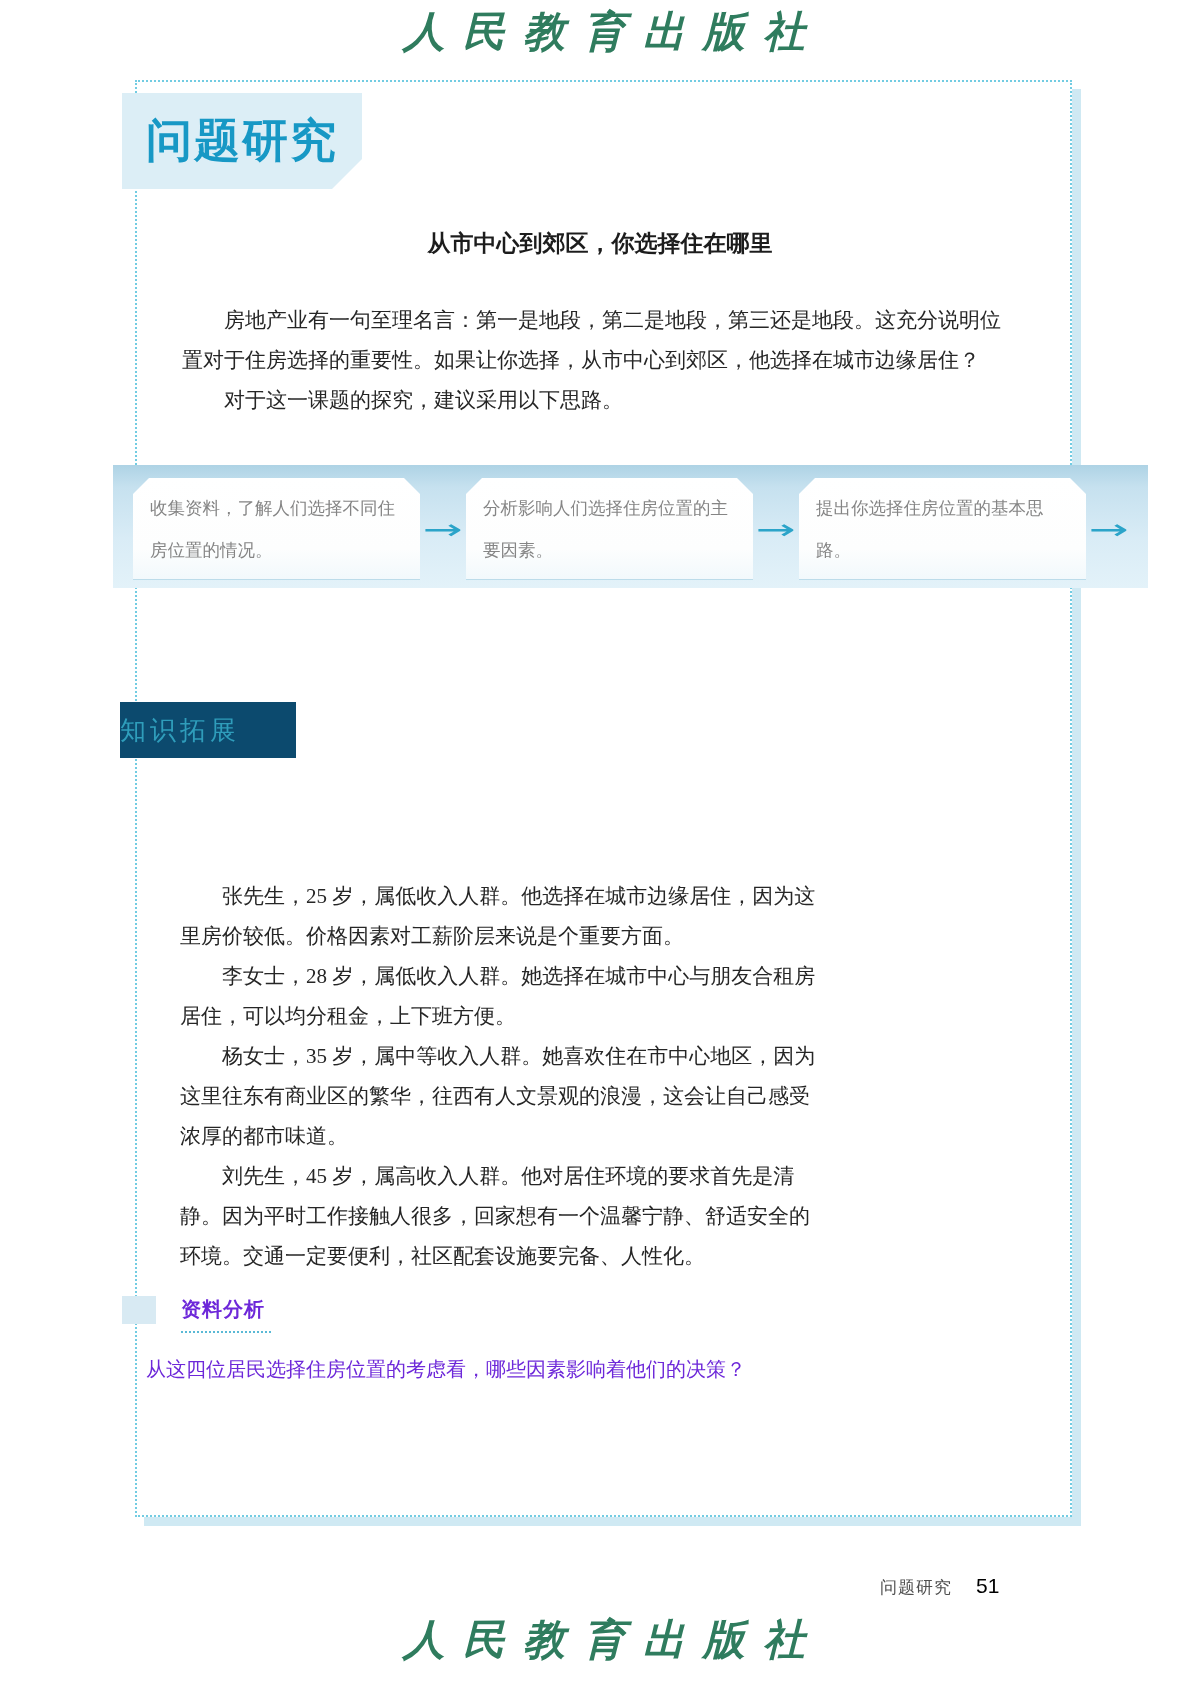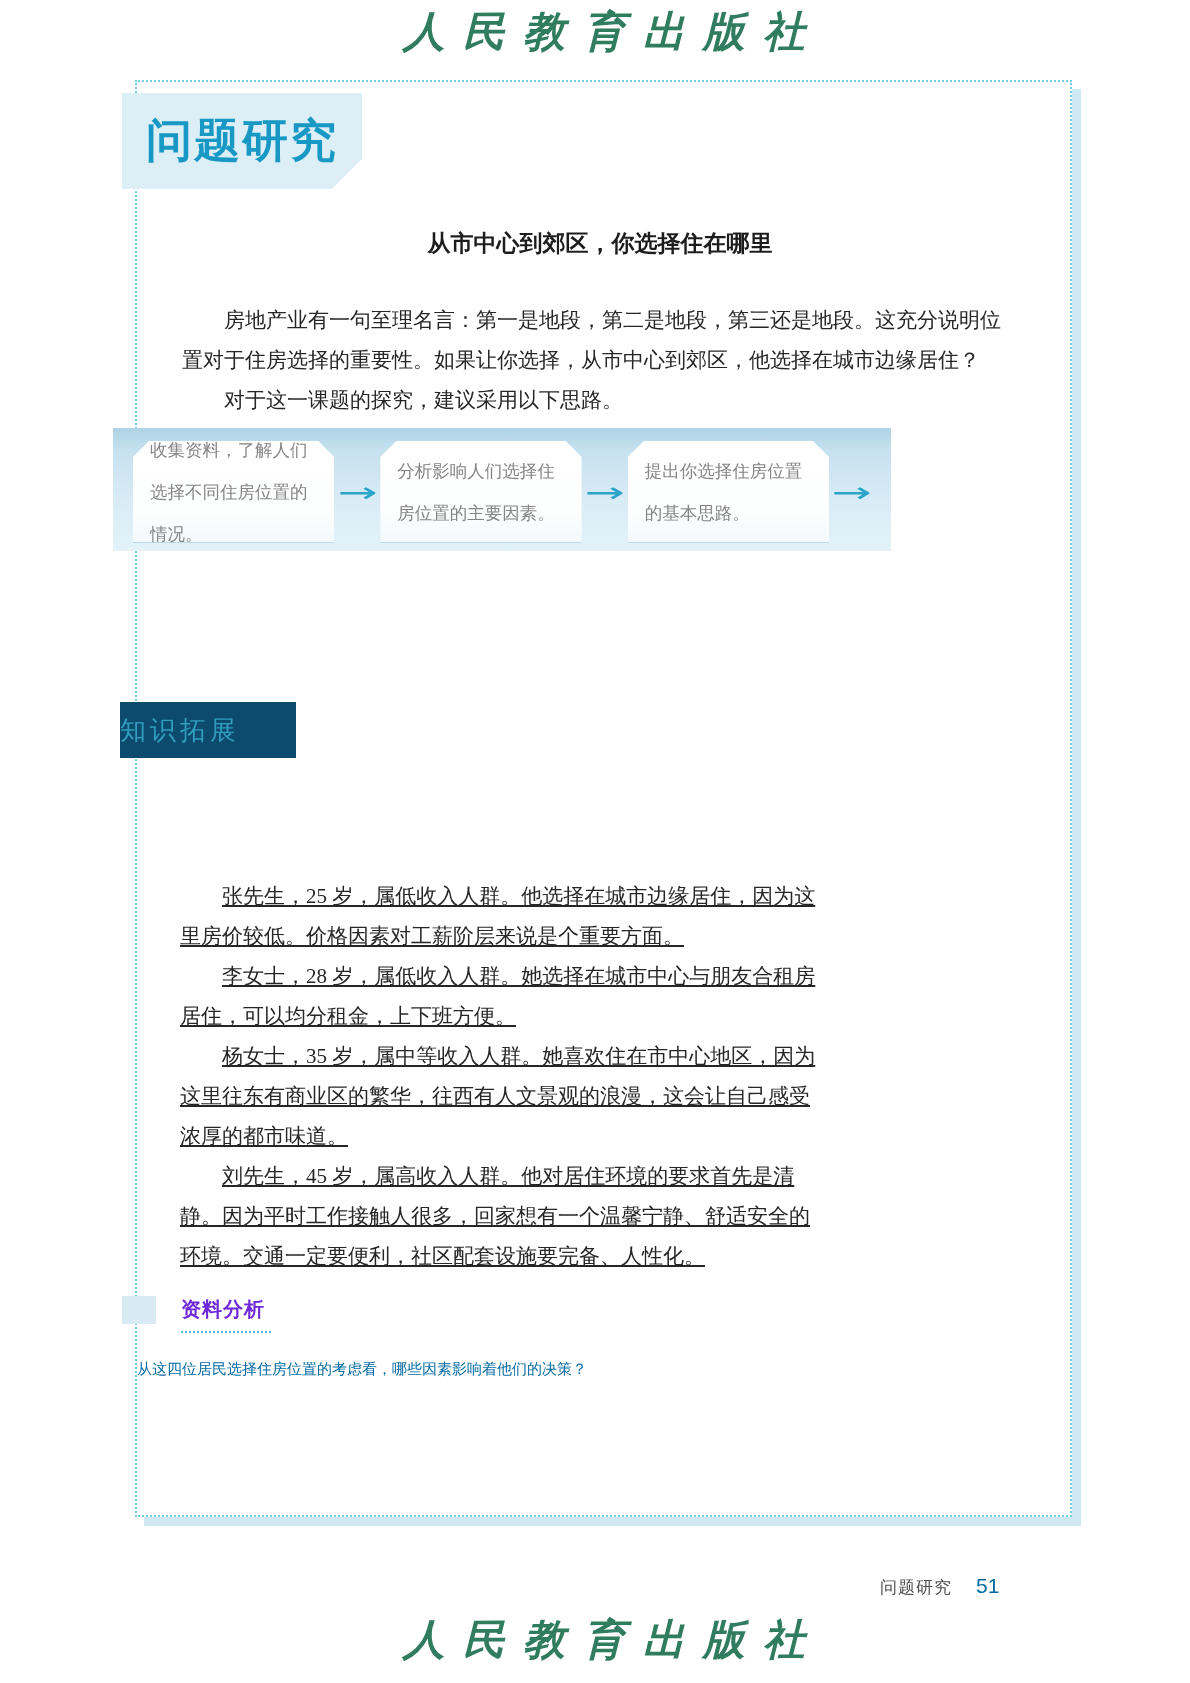--- a/index.html
+++ b/index.html
@@ -33,21 +33,21 @@
     position:absolute;top:228px;left:160px;width:880px;text-align:center;
     font-size:23px;font-weight:bold;color:#1c1c1c;z-index:2;
   }
   .intro{
     position:absolute;top:300px;left:182px;width:832px;
     font-size:21px;line-height:40px;z-index:2;
   }
   .intro p{margin:0;text-indent:2em;}
   
   .flow-band{
-    position:absolute;left:113px;top:428px;width:778px;height:123px;z-index:2;
+    position:absolute;left:113px;top:465px;width:1035px;height:123px;z-index:2;
     background:linear-gradient(180deg,#aed3e5 0%,#c6e1ef 18%,#d9ecf6 60%,#e3f2f9 100%);
     display:flex;align-items:flex-start;padding:13px 16px 0 20px;box-sizing:border-box;
   }
   .step-box{
     flex:1;height:102px;background:linear-gradient(180deg,#ffffff 0%,#fdfefe 70%,#f2f9fc 100%);
     clip-path:polygon(16px 0,calc(100% - 16px) 0,100% 16px,100% 100%,0 100%,0 16px);
     border-bottom:1px solid #bcdcea;box-sizing:border-box;
     display:flex;align-items:center;
   }
   .step-text{
@@ -69,43 +69,43 @@
   .knowledge-box .kb-text{
     font-family:"Liberation Sans","DejaVu Sans",sans-serif;
     font-size:26px;color:#2f9dbb;letter-spacing:4px;
   }
   .material-heading{
     position:absolute;top:810px;left:182px;width:645px;text-align:center;
     font-size:21.5px;font-weight:bold;color:#1c1c1c;z-index:2;
   }
   .material{
     position:absolute;top:876px;left:180px;width:648px;
-    font-size:21px;line-height:40px;z-index:2;text-decoration:underline;
+    font-size:21px;line-height:40px;z-index:2;
   }
   .material p{margin:0;text-indent:2em;}
   
   .analysis-square{
     position:absolute;left:122px;top:1296px;width:34px;height:28px;background:#d8eaf3;z-index:3;
   }
   .analysis-label{
     position:absolute;left:181px;top:1296px;z-index:2;
     font-size:20px;font-weight:bold;color:#6d28d9;letter-spacing:1px;
     border-bottom:2px dotted #5ab9d6;padding:0 6px 8px 0;
   }
   .analysis-question{
-    position:absolute;left:137px;top:1352px;width:700px;z-index:2;
-    font-size:15px;line-height:34px;color:#0369a1;
+    position:absolute;left:146px;top:1352px;width:700px;z-index:2;
+    font-size:20px;line-height:34px;color:#6d28d9;
     font-family:"DejaVu Serif","Liberation Serif",serif;
   }
   
   .footer{
     position:absolute;left:880px;top:1574px;display:flex;align-items:baseline;gap:24px;z-index:2;
   }
   .footer .footer-section{font-size:17px;color:#4f4f4f;letter-spacing:1px;}
-  .footer .footer-page{font-size:21px;color:#0369a1;font-family:"Liberation Sans",sans-serif;}
+  .footer .footer-page{font-size:21px;color:#000000;font-family:"Liberation Sans",sans-serif;}
 </style>
 </head>
 <body>
 
 <div class="canvas">
 
   <div class="logo logo-top">人民教育出版社</div>
 
   <div class="frame"></div>
 

